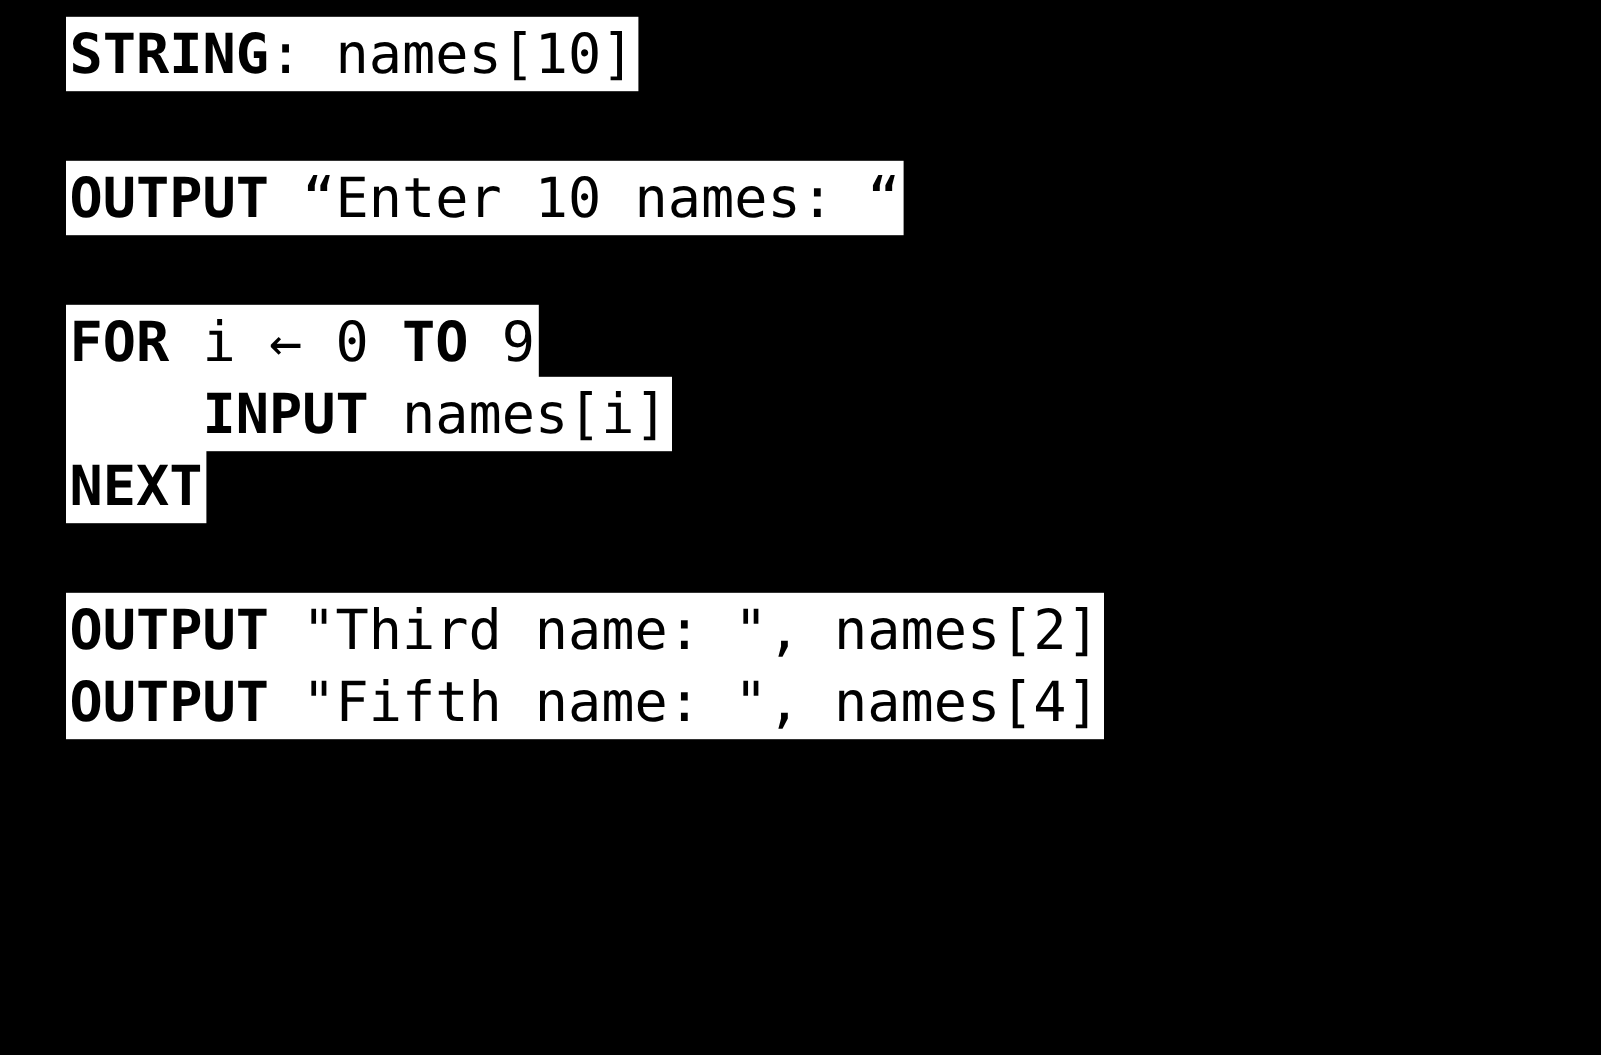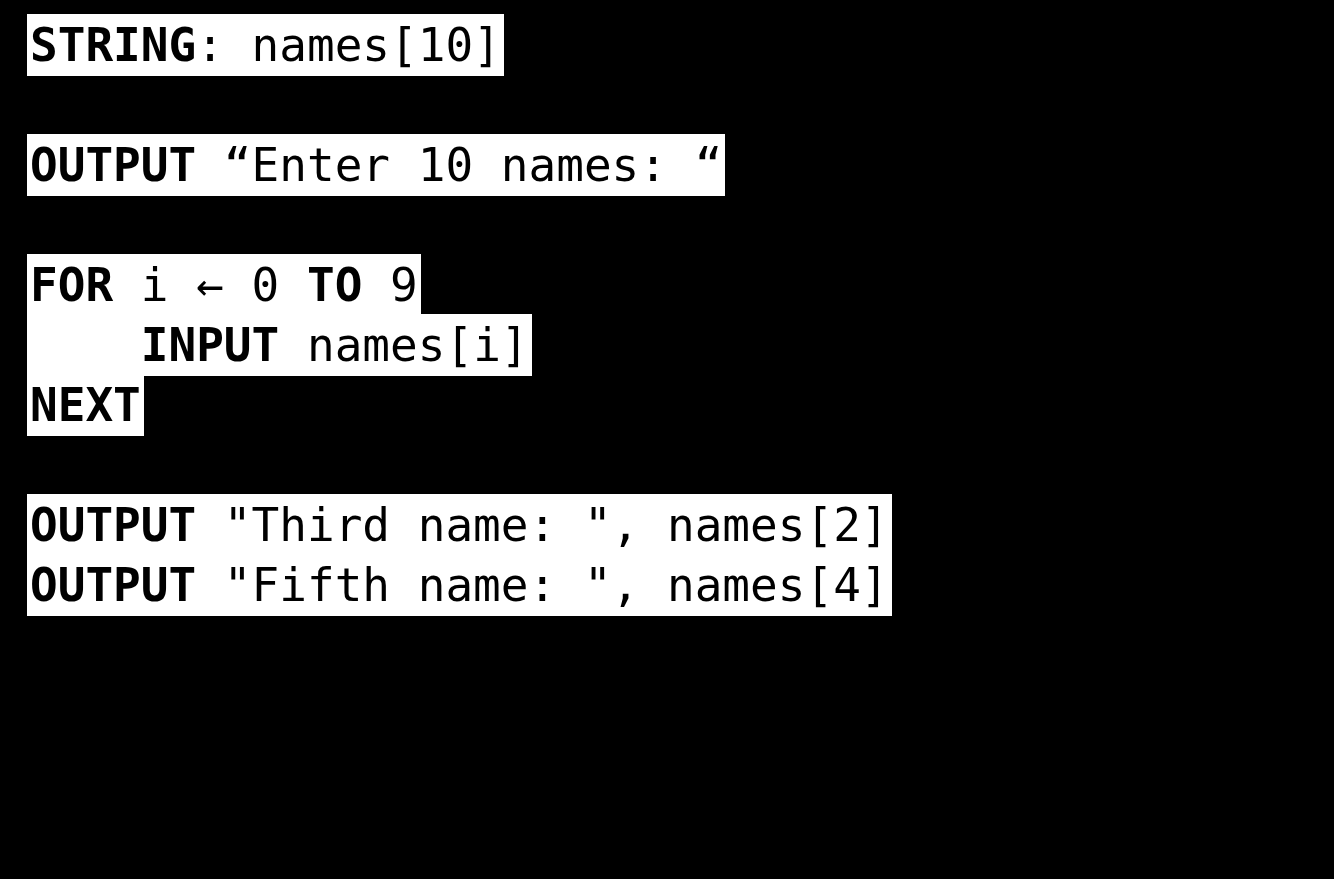--- a/index.html
+++ b/index.html
@@ -18,20 +18,21 @@
     left: 27px;
     top: 15px;
     font-family: "DejaVu Sans Mono", "Liberation Mono", monospace;
     font-size: 46px;
     line-height: 60px;
     white-space: pre;
     color: #000000;
   }
   .code-line {
     height: 60px;
+    margin-left: 28px;
   }
   .hl {
     background: #ffffff;
     padding: 4px 3px;
   }
   .hl strong {
     font-weight: bold;
   }
 </style>
 </head>

